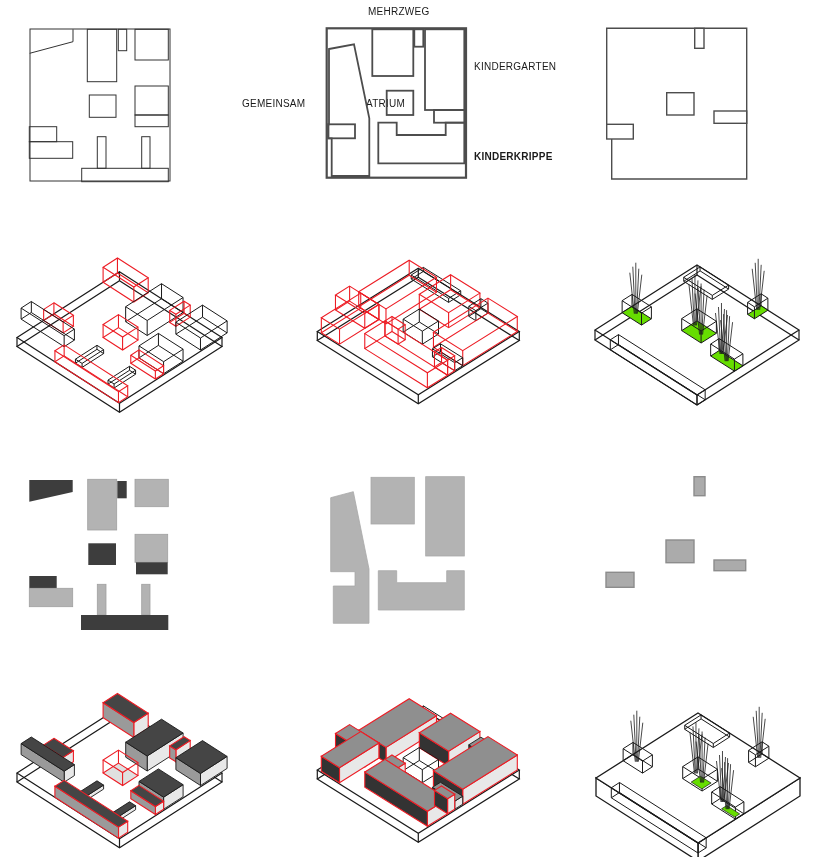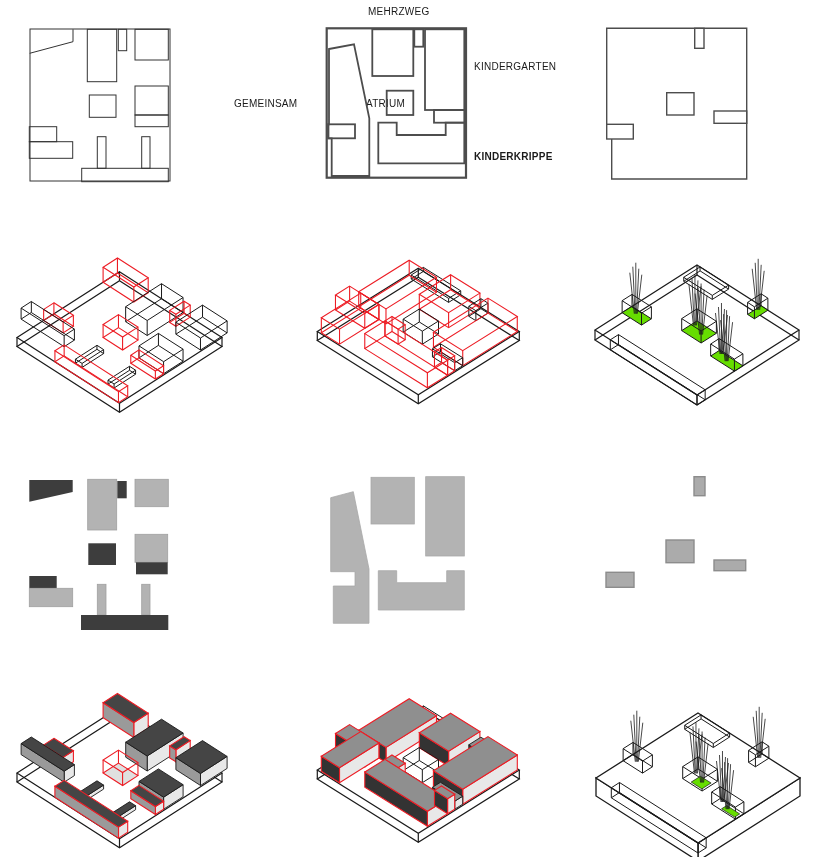--- a/index.html
+++ b/index.html
@@ -19,21 +19,21 @@
   .gm{fill:var(--c-light,#b3b3b3);stroke:#a8a8a8;stroke-width:.8;}
   .gb{fill:#ababab;stroke:var(--c-midb,#8c8c8c);stroke-width:1.4;}
 </style>
 </head>
 <body>
 
 <div class="canvas">
 
   <div class="label" style="left:368px;top:6px;">MEHRZWEG</div>
   <div class="label" style="left:474px;top:61px;">KINDERGARTEN</div>
-  <div class="label" style="left:234px;top:98px;text-align:center;">GEMEINSAM</div>
+  <div class="label" style="left:242px;top:98px;text-align:center;">GEMEINSAM</div>
   <div class="label" style="left:366px;top:98px;">ATRIUM</div>
   <div class="label" style="left:474px;top:151px;font-weight:bold;">KINDERKRIPPE</div>
 
   <svg class="art" width="818" height="857" viewBox="0 0 818 857">
 
     <g>
       <rect class="pa" x="30" y="29" width="140" height="152"></rect>
       <path class="pa" d="M73,29.3 L73,41.7 L29.7,53.3"></path>
       <rect class="pa" x="87.3" y="29.3" width="29.4" height="52.4"></rect>
       <rect class="pa" x="118.3" y="29.3" width="8.4" height="21.4"></rect>

